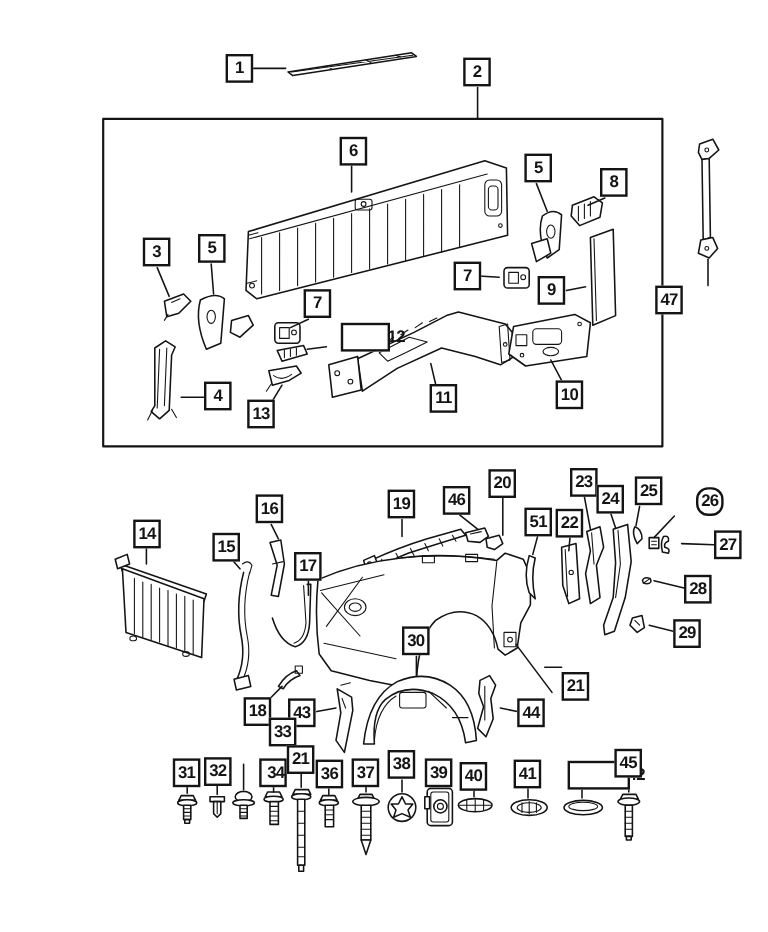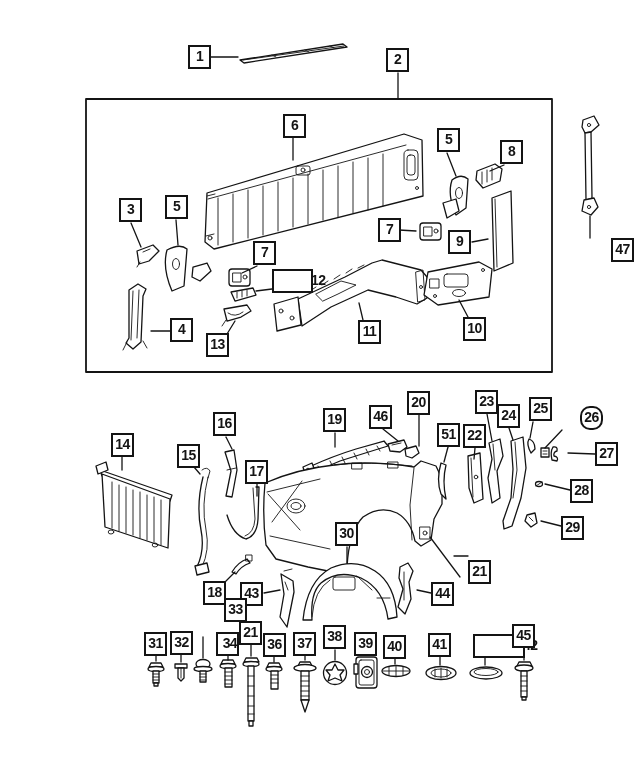--- a/index.html
+++ b/index.html
@@ -351,25 +351,25 @@
         <line x1="524" y1="648" x2="524" y2="660" stroke="#141414" stroke-width="1.6"></line>
       </g>
   </svg>
 
   <div id="callouts">
       <div class="callout" style="left: 188px; top: 45px;">1</div>
       <div class="callout" style="left: 386px; top: 48px;">2</div>
       <div class="callout" style="left: 283px; top: 114px;">6</div>
       <div class="callout" style="left: 437px; top: 128px;">5</div>
       <div class="callout" style="left: 500px; top: 140px;">8</div>
-      <div class="callout" style="left: 611px; top: 238px;">47</div>
+      <div class="callout" style="left: 546px; top: 238px;">47</div>
       <div class="callout" style="left: 119px; top: 198px;">3</div>
       <div class="callout" style="left: 165px; top: 195px;">5</div>
       <div class="callout" style="left: 253px; top: 241px;">7</div>
-      <div class="callout" style="left: 272px; top: 269px; padding-left: 37px;">12</div>
+      <div class="callout" style="left: 284px; top: 269px; padding-left: 37px;">12</div>
       <div class="callout" style="left: 170px; top: 318px;">4</div>
       <div class="callout" style="left: 206px; top: 333px;">13</div>
       <div class="callout" style="left: 358px; top: 320px;">11</div>
       <div class="callout" style="left: 378px; top: 218px;">7</div>
       <div class="callout" style="left: 448px; top: 230px;">9</div>
       <div class="callout" style="left: 463px; top: 317px;">10</div>
       <div class="callout" style="left: 111px; top: 433px;">14</div>
       <div class="callout" style="left: 177px; top: 444px;">15</div>
       <div class="callout" style="left: 213px; top: 412px;">16</div>
       <div class="callout" style="left: 245px; top: 460px;">17</div>

